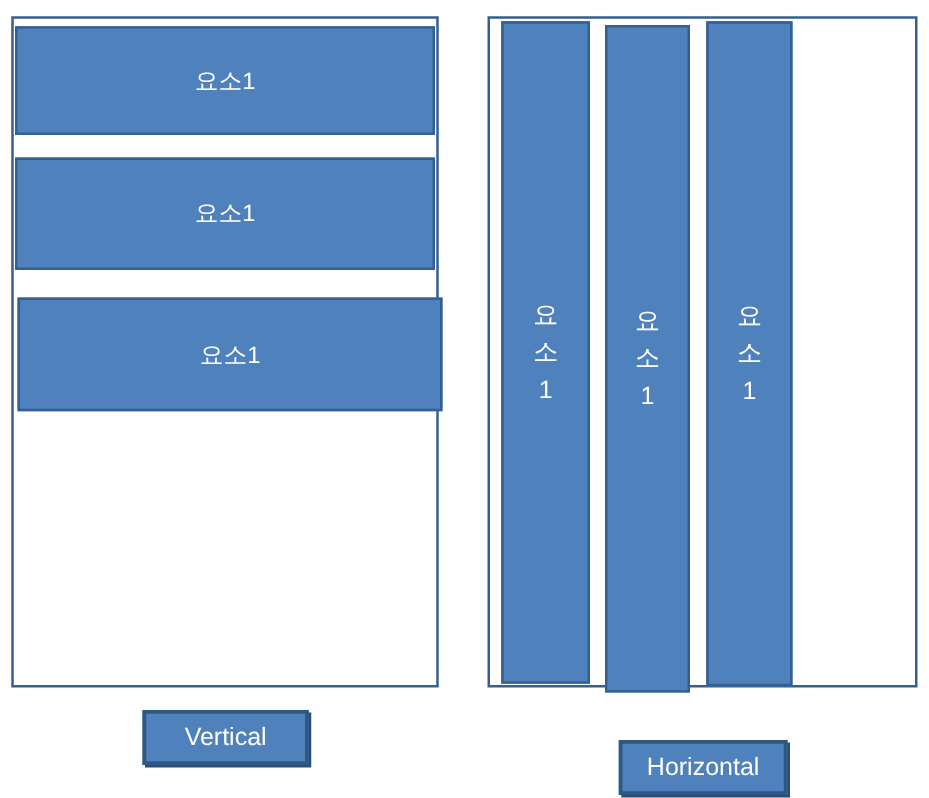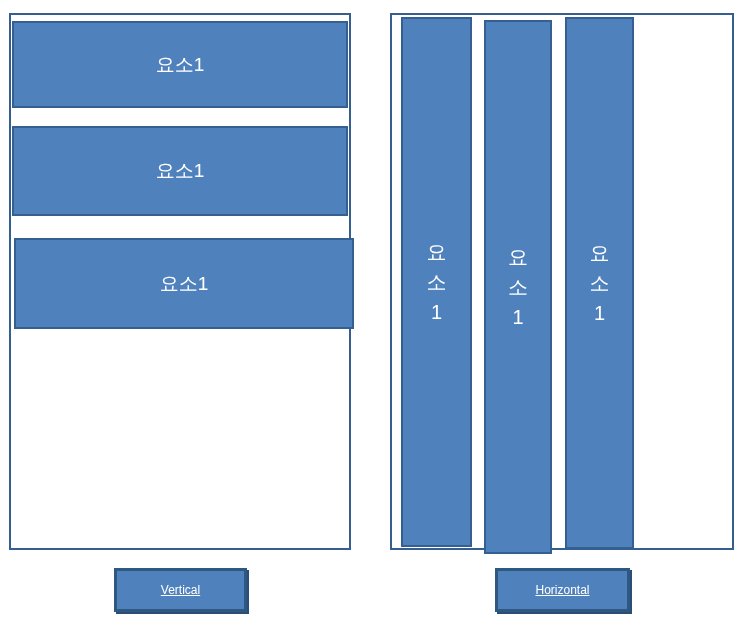--- a/index.html
+++ b/index.html
@@ -32,27 +32,27 @@
   .vbar3{left:3px;top:223px;width:340px;height:91px;}
   
   .hbar{flex-direction:column;font-size:20px;line-height:30px;}
   .hbar1{left:9px;top:2px;width:71px;height:530px;}
   .hbar2{left:92px;top:5px;width:68px;height:534px;}
   .hbar3{left:173px;top:2px;width:69px;height:532px;}
   .hbar span{display:block;text-align:center;}
   .btn{
     position:absolute;box-sizing:border-box;
     background:var(--button-fill);border:3px solid var(--button-border);
-    color:var(--text);font-size:12px;font-family:"Liberation Sans", sans-serif;
+    color:var(--text);font-size:20px;font-family:"Liberation Sans", sans-serif;
     display:flex;align-items:center;justify-content:center;
     box-shadow:2px 2px 0 var(--button-shadow);
-    cursor:pointer;padding:0;text-decoration:underline;
+    cursor:pointer;padding:0;
   }
   .btn-vertical{left:114px;top:568px;width:133px;height:44px;}
-  .btn-horizontal{left:495px;top:568px;width:135px;height:44px;}
+  .btn-horizontal{left:495px;top:592px;width:135px;height:44px;}
 </style>
 </head>
 <body>
 
 <div class="canvas">
 
   <div class="panel panel-vertical">
     <div class="bar vbar vbar1">
       <span>요소1</span>
     </div>

